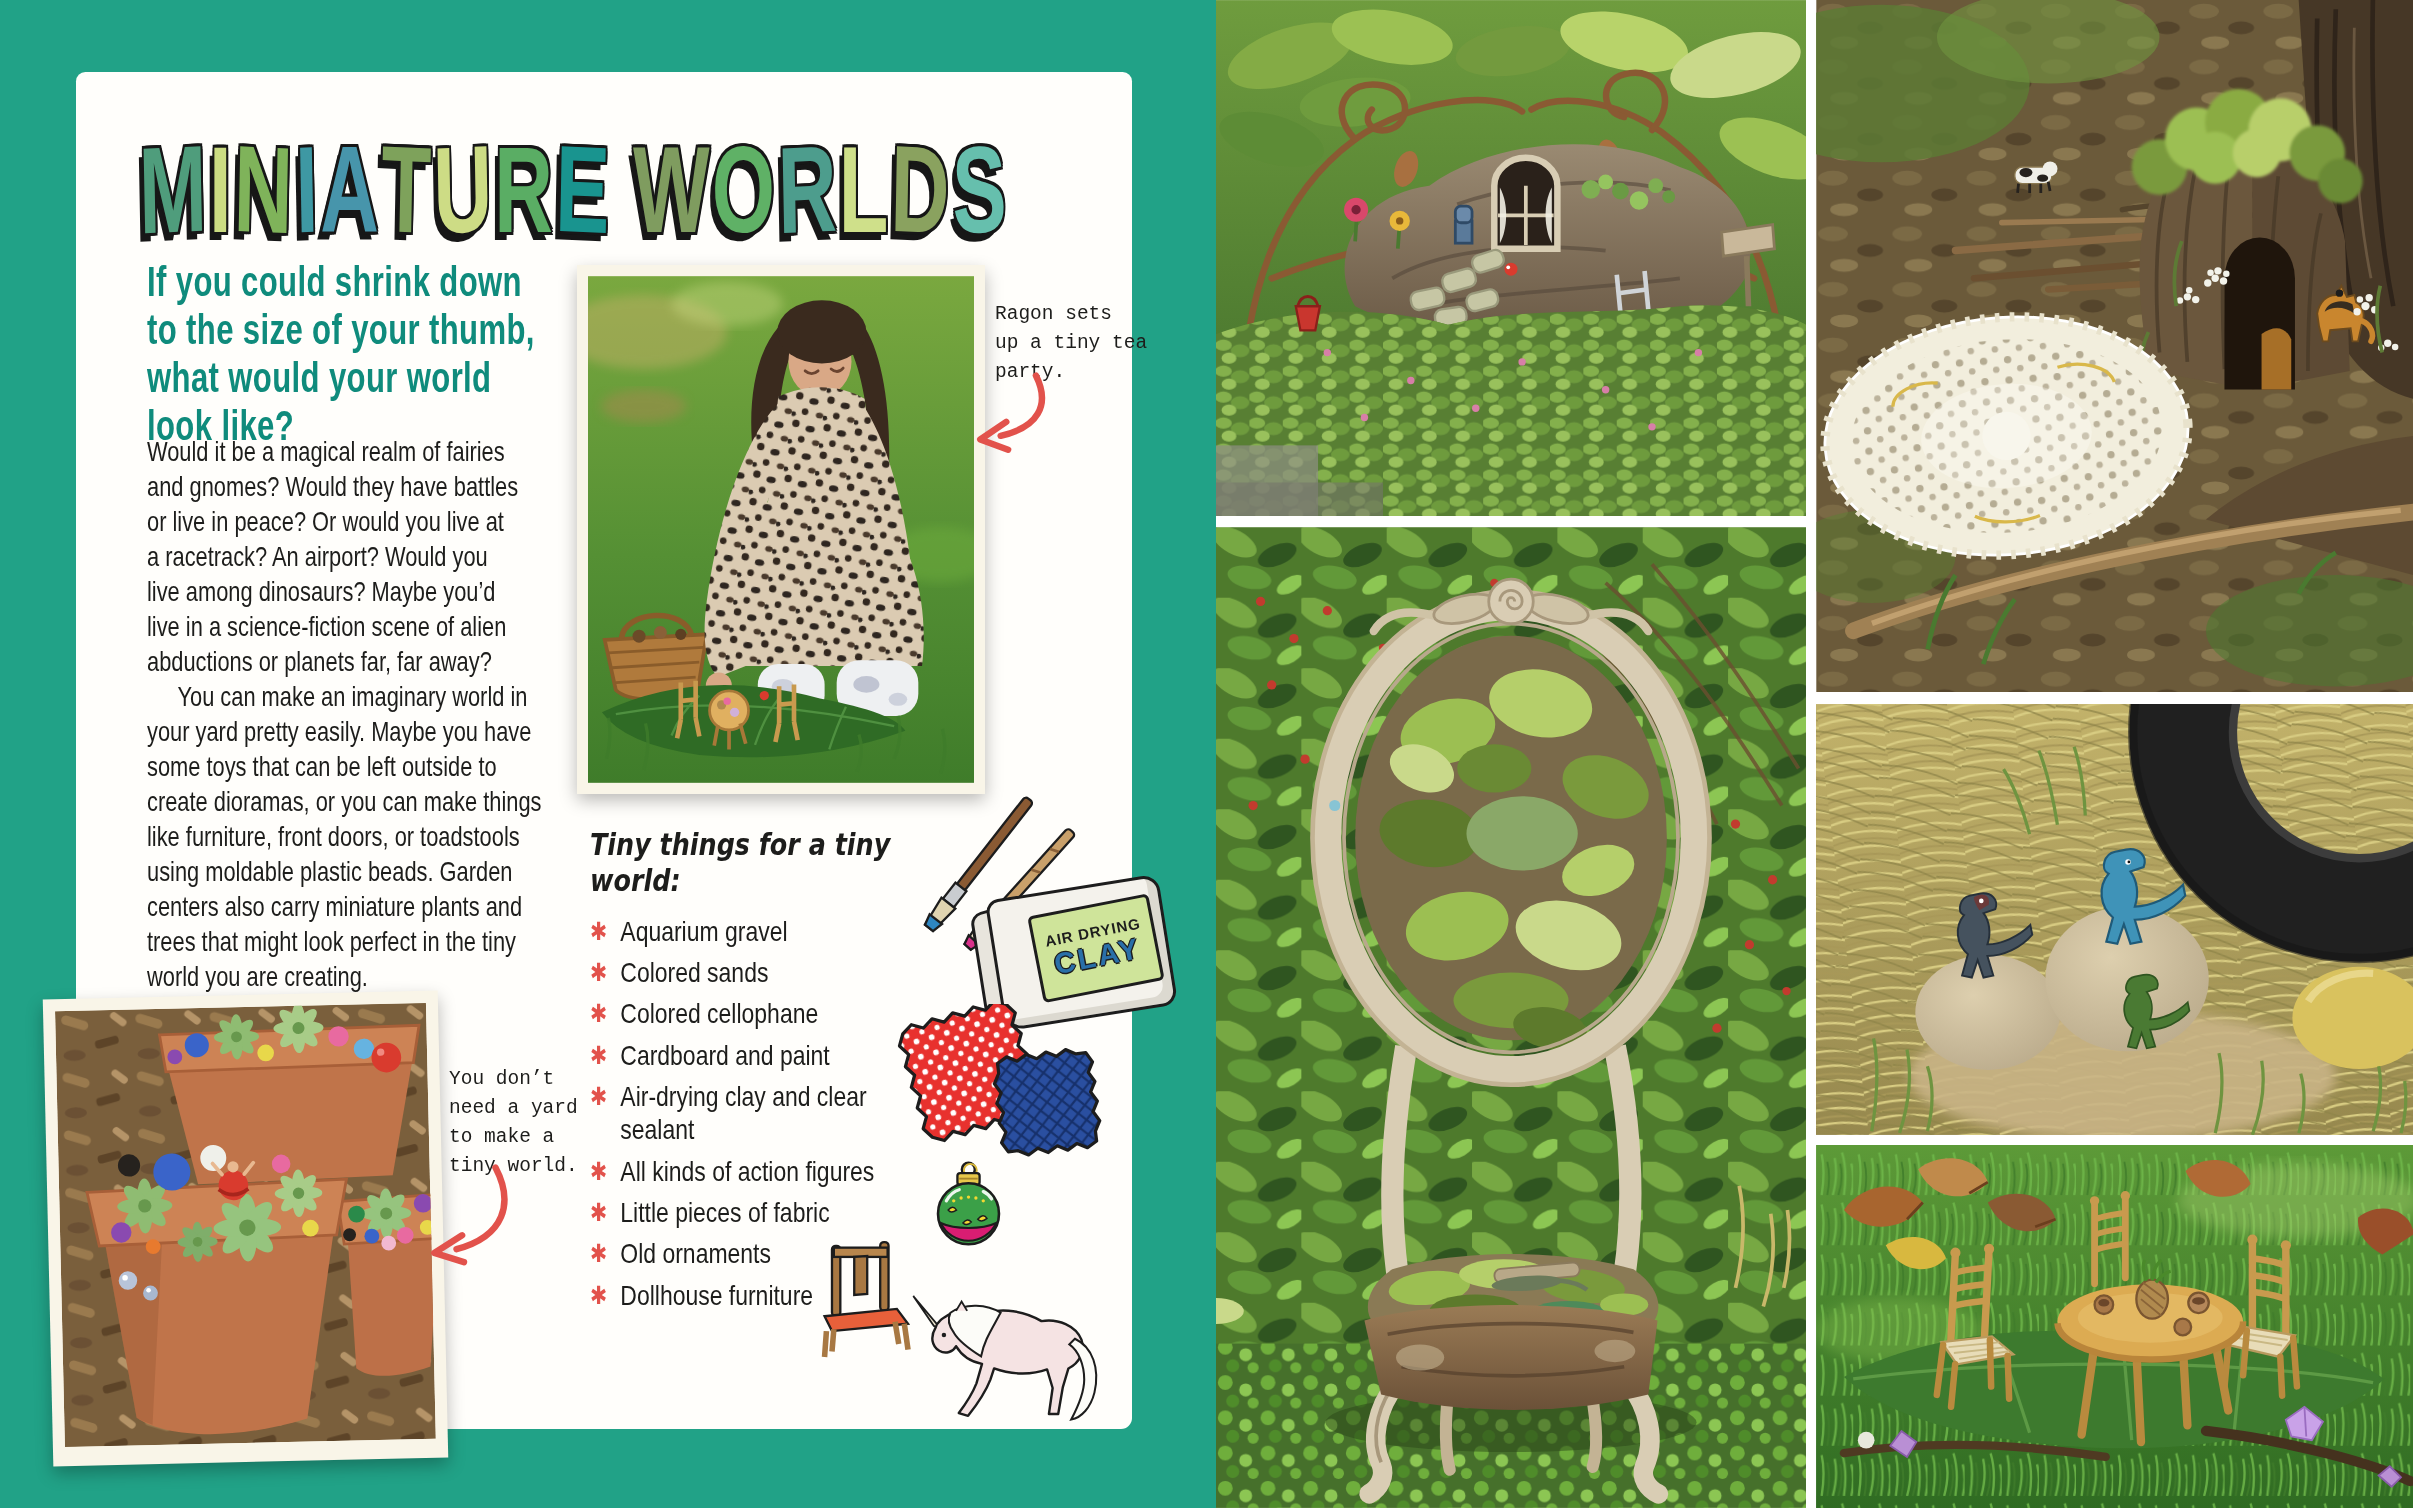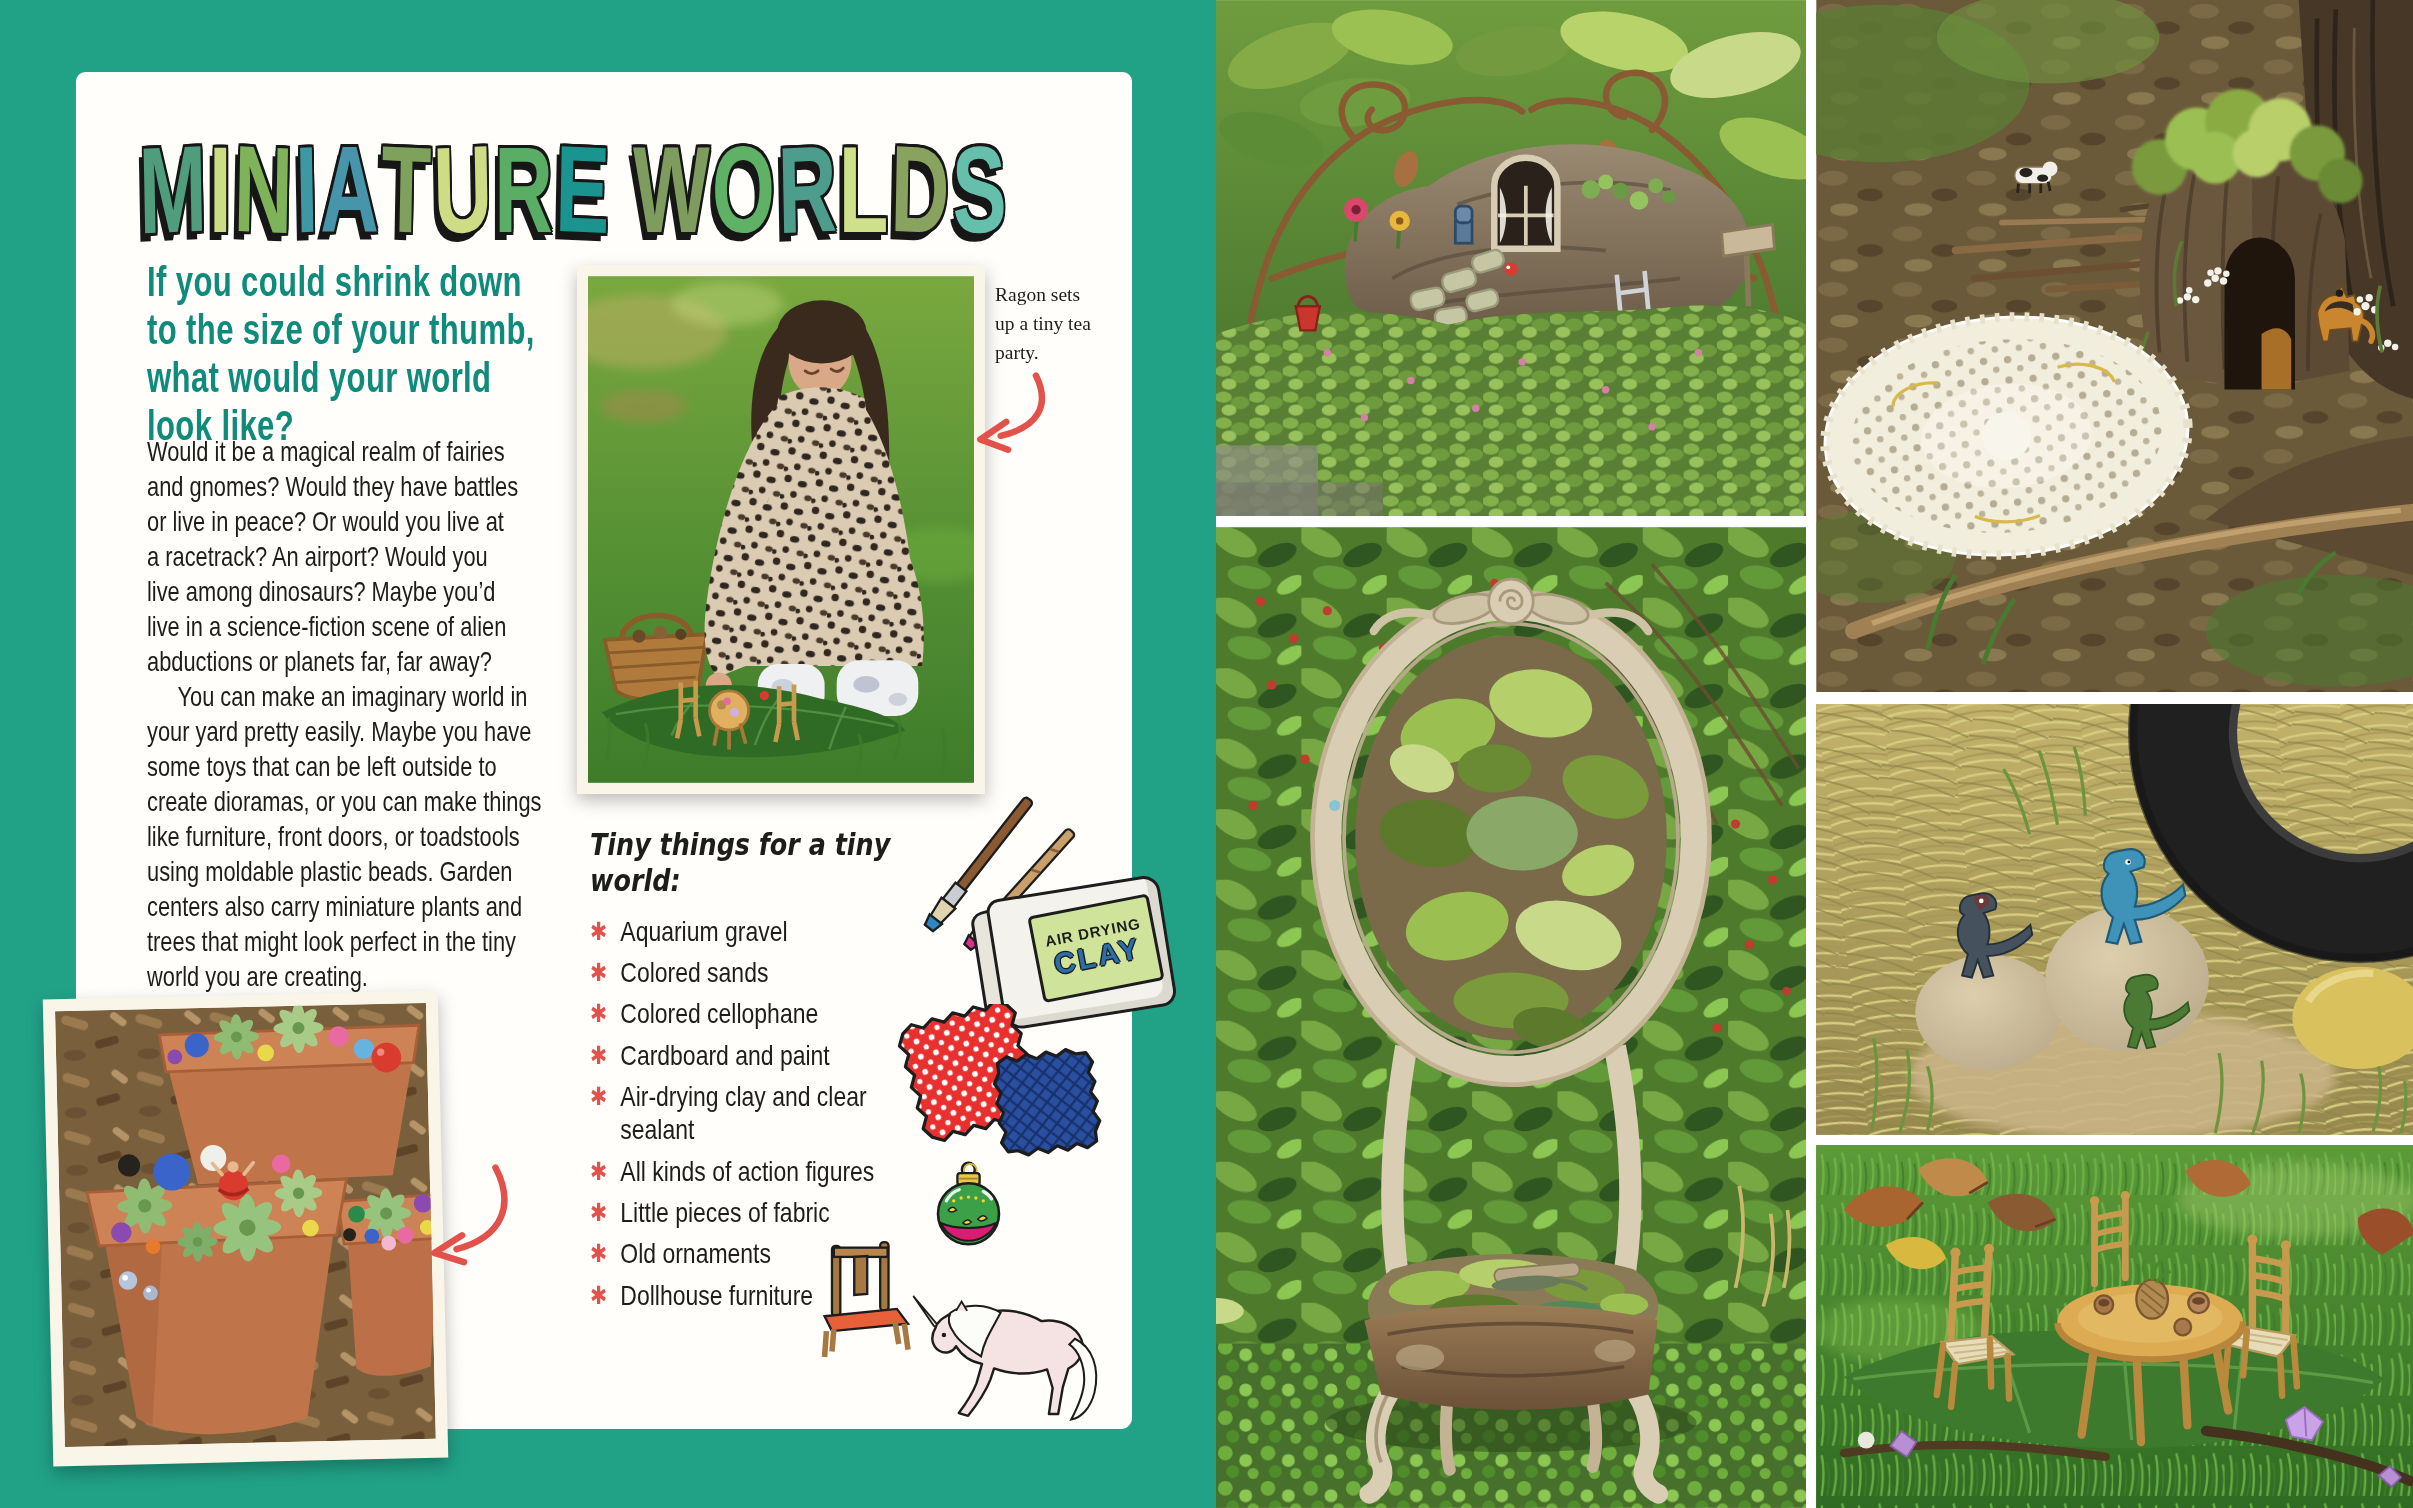--- a/index.html
+++ b/index.html
@@ -25,22 +25,22 @@
   .bodytext{position:absolute;left:147px;top:434px;width:594px;font-size:28px;line-height:35px;
             color:#1d1d1b;transform:scaleX(.78);transform-origin:left top;}
   .bodytext p{margin:0;white-space:pre-line;}
   .bodytext p.indent{text-indent:39px;}
   
   .polaroid{position:absolute;background:#f9f5e8;box-shadow:0 7.4px 16.7px rgba(0,0,0,.28);}
   .polaroid .scene{display:block;}
   .ph-girl{left:577px;top:265px;padding:11px;}
   .ph-pots{left:48px;top:995px;padding:12px 12px 18.6px 12px;transform:rotate(-1.3deg);}
   
-  .handcap{position:absolute;font-family:Liberation Serif, serif;font-size:19.5px;
-           line-height:29px;color:#1d1d1b;white-space:pre-line;}
+  .handcap{position:absolute;font-family:Liberation Mono, monospace;font-size:19.5px;
+           line-height:29px;color:#1d1d1b;white-space:pre-line;margin-top:20px;}
   .cap-ragon{left:995px;top:280px;}
   .cap-yard{left:449px;top:1045px;}
   .arrow{position:absolute;}
   
   .materials{position:absolute;left:590px;top:826px;width:436px;transform:scaleX(.82);
              transform-origin:left top;}
   .mat-header{font-size:31px;font-weight:bold;font-style:italic;color:#1d1d1b;margin:0 0 16.7px 0;
               font-family:"DejaVu Sans",sans-serif;}
   .mat-list{list-style:none;margin:0;padding:0;font-size:28px;line-height:33px;color:#1d1d1b;}
   .mat-list li{position:relative;padding-left:37px;margin-bottom:8.4px;width:379px;}
@@ -388,20 +388,24 @@
           <path d="M172,196 Q188,208 204,196" stroke="#a8251c" stroke-width="4" fill="none"></path>
         </g>
         <circle cx="72" cy="292" r="10" fill="#b8c4d9"></circle>
           <circle cx="69" cy="289" r="3" fill="#ffffff"></circle>
         <circle cx="96" cy="306" r="8" fill="#a8b8d0"></circle>
           <circle cx="94" cy="303" r="2.5" fill="#ffffff"></circle>
       </g>
     </svg>
   </div>
 
+  <div class="handcap cap-yard">You don’t
+need a yard
+to make a
+tiny world.</div>
   <svg class="arrow" style="left:425px;top:1160px" width="102" height="107" viewBox="0 0 110 115">
     <path d="M76,8 C96,46 86,82 34,96" stroke="#e2524b" stroke-width="7" fill="none" stroke-linecap="round"></path>
     <path d="M40,81 L10,100 L42,110" stroke="#e2524b" stroke-width="7" fill="none" stroke-linecap="round" stroke-linejoin="round"></path>
   </svg>
 
   <div class="photo p1">
     <svg width="590" height="516" viewBox="0 0 636 556">
       <defs>
         <linearGradient id="fgBG" x1="0" y1="0" x2="0" y2="1">
           <stop offset="0" stop-color="#6f9c3e"></stop>

